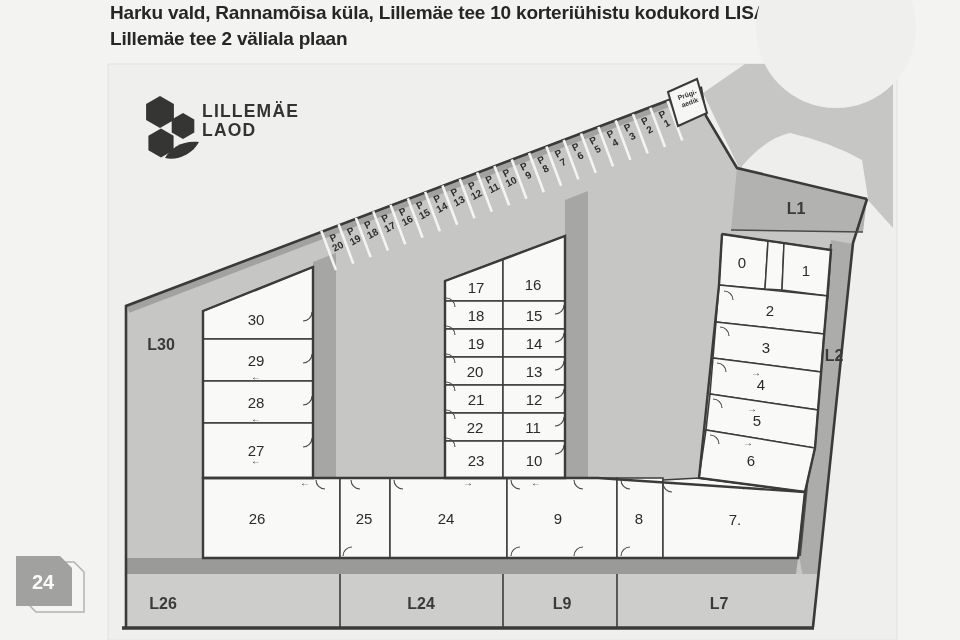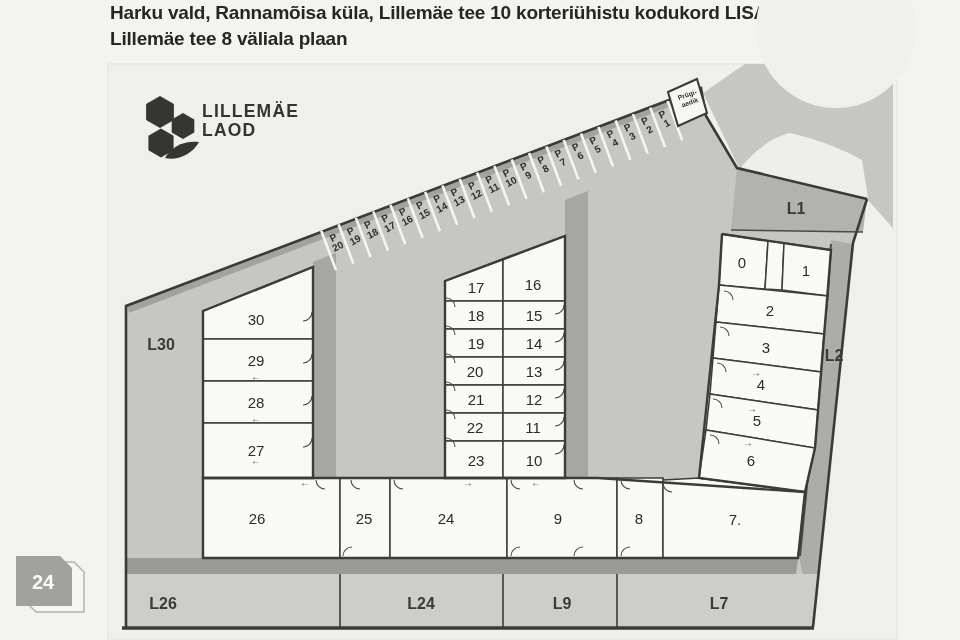--- a/index.html
+++ b/index.html
@@ -17,21 +17,21 @@
   .logo-txt{font-size:17.5px;font-weight:bold;fill:#333330;letter-spacing:1.2px;}
   .waste-txt{font-size:6.8px;font-weight:bold;fill:#2e2e2c;}
   .badge-num{font-size:20px;font-weight:bold;fill:#fafaf8;}
   .arrow-txt{font-size:10px;fill:#3c3c3a;}
 </style>
 </head>
 <body>
 
 <div class="page">
   <div class="title l1">Harku vald, Rannamõisa küla, Lillemäe tee 10 korteriühistu kodukord LISA 1</div>
-  <div class="title l2">Lillemäe tee 8 väliala plaan</div>
+  <div class="title l2">Lillemäe tee 2 väliala plaan</div>
 
   <svg width="960" height="640" viewBox="0 0 960 640">
 
     <rect x="108" y="64" width="789" height="576" fill="#efefed" stroke="#e2e2e0" stroke-width="1"></rect>
 
     <polygon points="126,307 701,88 706,116 737,168 867,199 853,243 813,627 126,627" fill="#c6c6c4"></polygon>
 
     <polygon points="703,93 745,64 893,64 893,228 867,199 740,170" fill="#c6c6c4"></polygon>
 
     <circle cx="836" cy="28" r="80" fill="#efefed"></circle>

